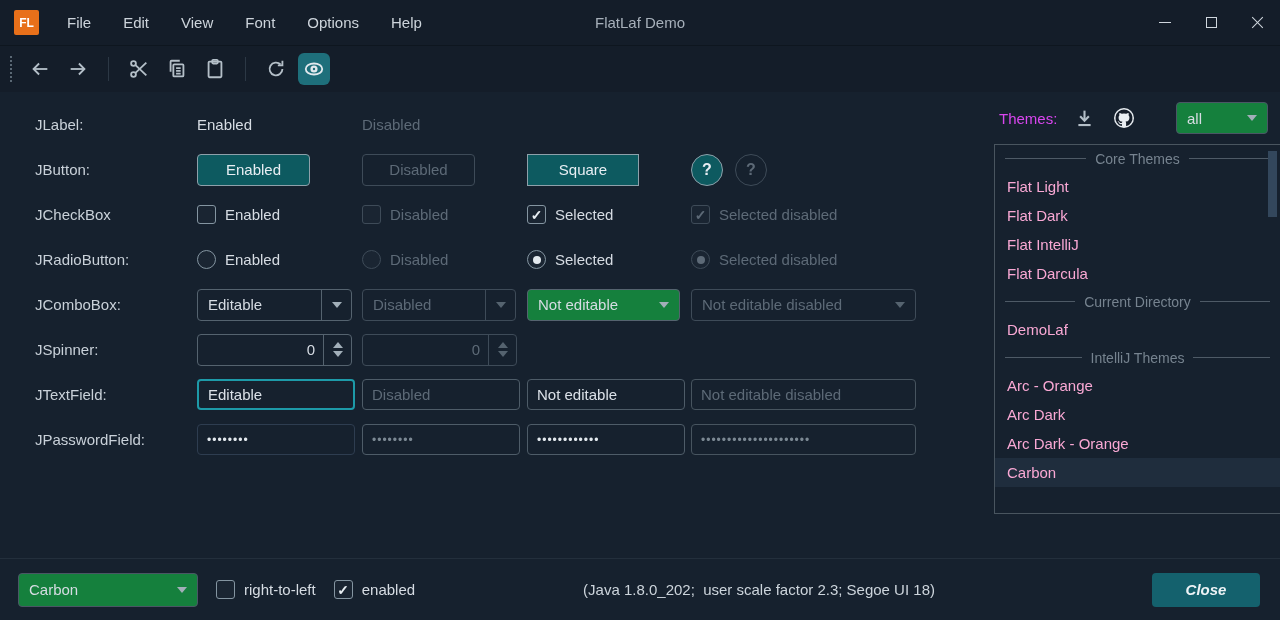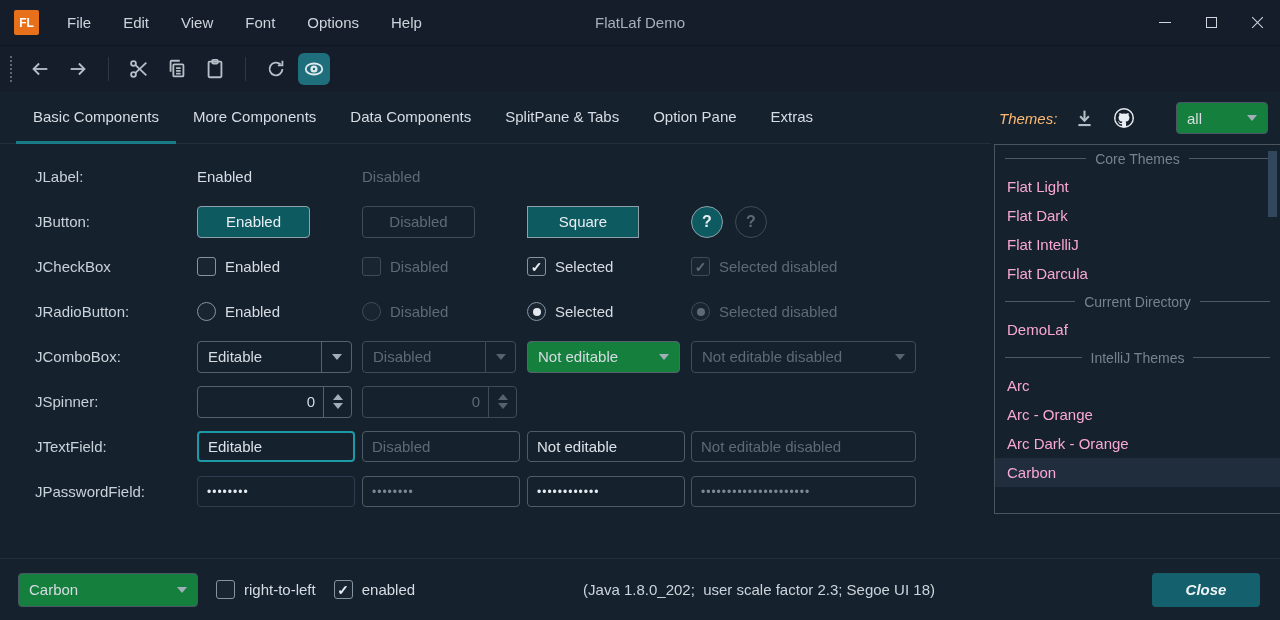--- a/index.html
+++ b/index.html
@@ -156,21 +156,21 @@
   .tf.unfocused { border-color:#2e3d50; }
   .tf.disabled { color:#5d6a77; }
   .tf.dim-border { border-color:#47545f; }
   .tf.wide { width:225px; }
   .pw { font-size:12px; letter-spacing:1px; color:#e3e9ee; }
   .pw.disabled { color:#7c8994; }
 
   
   .right-pane { flex:0 0 295px; display:flex; flex-direction:column; }
   .themes-header { height:52px; display:flex; align-items:center; gap:10px; padding:0 18px 0 8px; flex:0 0 auto; }
-  .themes-label { color:#fdba74; margin-right:2px;font-style:italic; }
+  .themes-label { color:#d946ef; margin-right:2px; }
   .icon-btn { width:30px; height:30px; display:flex; align-items:center; justify-content:center; }
   .filter-combo { margin-left:auto; width:92px; height:32px; background:#1e2b3a; border-color:#4a5765; }
   .themes-list {
     margin:0 5px 0 3px; border:1px solid #49555f; height:370px; position:relative;
     overflow:hidden; background:#16212e; flex:0 0 auto;
   }
   .list-sep { height:27px; display:flex; align-items:center; gap:9px; padding:0 10px; color:#76838f; font-size:14px; }
   .list-sep .line { flex:1 1 auto; height:1px; background:#4e5a66; }
   .list-item { height:29px; display:flex; align-items:center; padding-left:12px; color:#f9a8d4; cursor:default; }
   .list-item.selected { background:#1f2d3d; }
@@ -266,28 +266,20 @@
       <svg width="22" height="22" viewBox="0 0 24 24" fill="none" stroke-width="2">
           <ellipse cx="12" cy="12" rx="9" ry="6"></ellipse>
           <circle cx="12" cy="12" r="2.6" stroke-width="2.6"></circle>
         </svg>
     </div>
   </div>
 
   <div class="main">
 
     <div class="left-pane">
-      <div class="tabstrip">
-        <div class="tab selected">Basic Components</div>
-        <div class="tab">More Components</div>
-        <div class="tab">Data Components</div>
-        <div class="tab">SplitPane &amp; Tabs</div>
-        <div class="tab">Option Pane</div>
-        <div class="tab">Extras</div>
-      </div>
 
       <div class="content">
 
         <div class="row-label">JLabel:</div>
         <div class="plain-text">Enabled</div>
         <div class="disabled-text">Disabled</div>
         <div></div>
           <div></div>
 
         <div class="row-label">JButton:</div>
@@ -466,22 +458,22 @@
             <span class="line"></span>
             <span>Current Directory</span>
             <span class="line"></span>
           </div>
         <div class="list-item">DemoLaf</div>
         <div class="list-sep">
             <span class="line"></span>
             <span>IntelliJ Themes</span>
             <span class="line"></span>
           </div>
-        <div class="list-item">Arc</div>
         <div class="list-item">Arc - Orange</div>
+        <div class="list-item">Arc Dark</div>
         <div class="list-item">Arc Dark - Orange</div>
         <div class="list-item selected">Carbon</div>
         <div class="vscroll"></div>
       </div>
     </div>
   </div>
 
   <div class="bottombar">
     <div class="combo noneditable bottom-combo">
       <span class="txt">Carbon</span>

